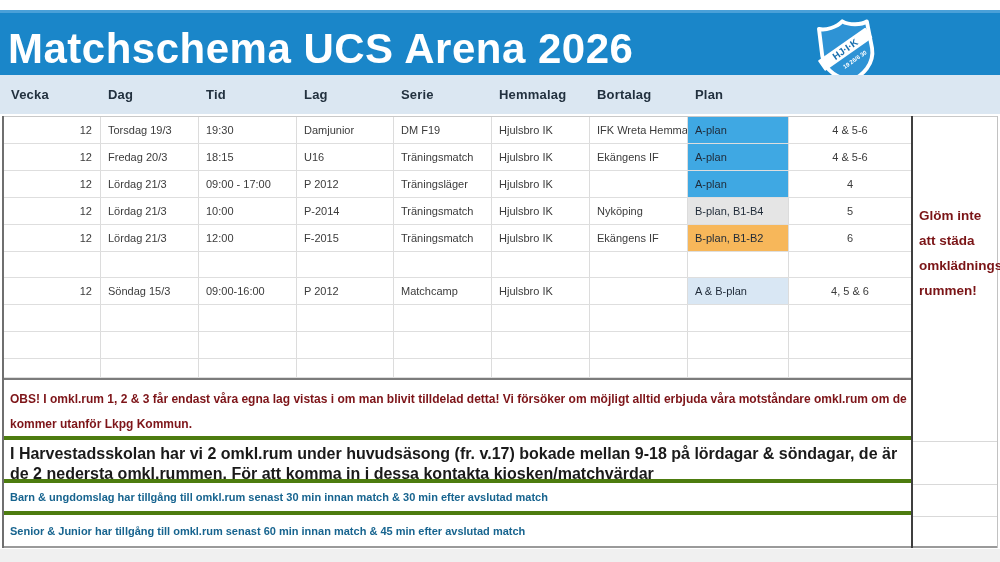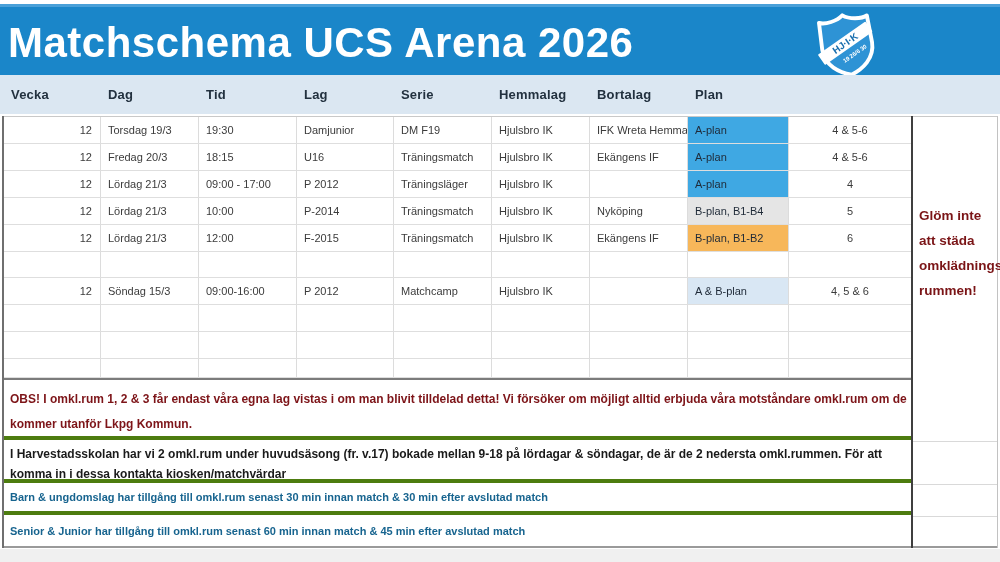--- a/index.html
+++ b/index.html
@@ -1,20 +1,20 @@
 <!DOCTYPE html>
 <html style="--banner: #1a86c9; --banner-light: #4aa0d8; --banner-edge: #8fc3e4; --header-bg: #dbe7f2; --darkred: #7d1418; --maroon: #7a1416; --teal: #17648f; --note-black: #1a1a1a;"><head>
 <meta charset="utf-8">
 <style>
   html,body{margin:0;padding:0;background:#fff;}
   #page{position:relative;width:1000px;height:562px;overflow:hidden;background:#fff;
         font-family:"Liberation Sans","DejaVu Sans",sans-serif;}
 
   
-  .banner{position:absolute;left:0;top:4px;width:1000px;height:75px;background:var(--banner);
+  .banner{position:absolute;left:0;top:10px;width:1000px;height:75px;background:var(--banner);
           border-top:3px solid var(--banner-light);box-sizing:border-box;
           border-bottom:2px solid var(--banner-edge);}
   .banner-title{position:absolute;left:8px;top:0;height:70px;line-height:72px;color:#fff;
           font-size:42px;font-weight:800;letter-spacing:.5px;white-space:nowrap;}
   .logo{position:absolute;left:816px;top:3px;width:62px;height:70px;}
 
   
   .header-row{position:absolute;left:0;top:75px;width:1000px;height:39px;background:var(--header-bg);}
   .header-cells{position:absolute;left:4px;top:0;height:39px;display:flex;}
   .hcell{display:flex;align-items:center;box-sizing:border-box;padding-left:7px;
@@ -46,21 +46,21 @@
   .sb-a{height:43px}.sb-b{height:32px}
   .sb-c{height:31px;border-bottom:2px solid #9a9a9a;}
   .sidebar-reminder{padding:86px 2px 0 6px;font-size:13.5px;font-weight:700;
         color:var(--maroon);line-height:25px;}
 
   
   .notes{position:absolute;left:4px;top:378px;width:907px;border-top:2px solid #7c7c7c;}
   .note{box-sizing:border-box;border-bottom:4px solid #4d7c0f;overflow:hidden;
         padding-left:6px;padding-right:4px;font-weight:700;}
   .note-obs{height:60px;font-size:12px;line-height:25px;padding-top:7px;color:var(--darkred);}
-  .note-harvestad{height:43px;font-size:12px;line-height:20px;padding-top:4px;color:var(--note-black);}
+  .note-harvestad{height:43px;font-size:16px;line-height:20px;padding-top:4px;color:var(--note-black);}
   .note-barn{height:32px;font-size:11px;display:flex;align-items:center;color:var(--teal);}
   .note-senior{height:33px;font-size:11px;display:flex;align-items:center;color:var(--teal);
         border-bottom:2px solid #9a9a9a;}
 
   .footer-strip{position:absolute;left:0;top:549px;width:1000px;height:13px;background:#f0f0f0;}
 </style>
 </head>
 <body>
 
 <div id="page">

